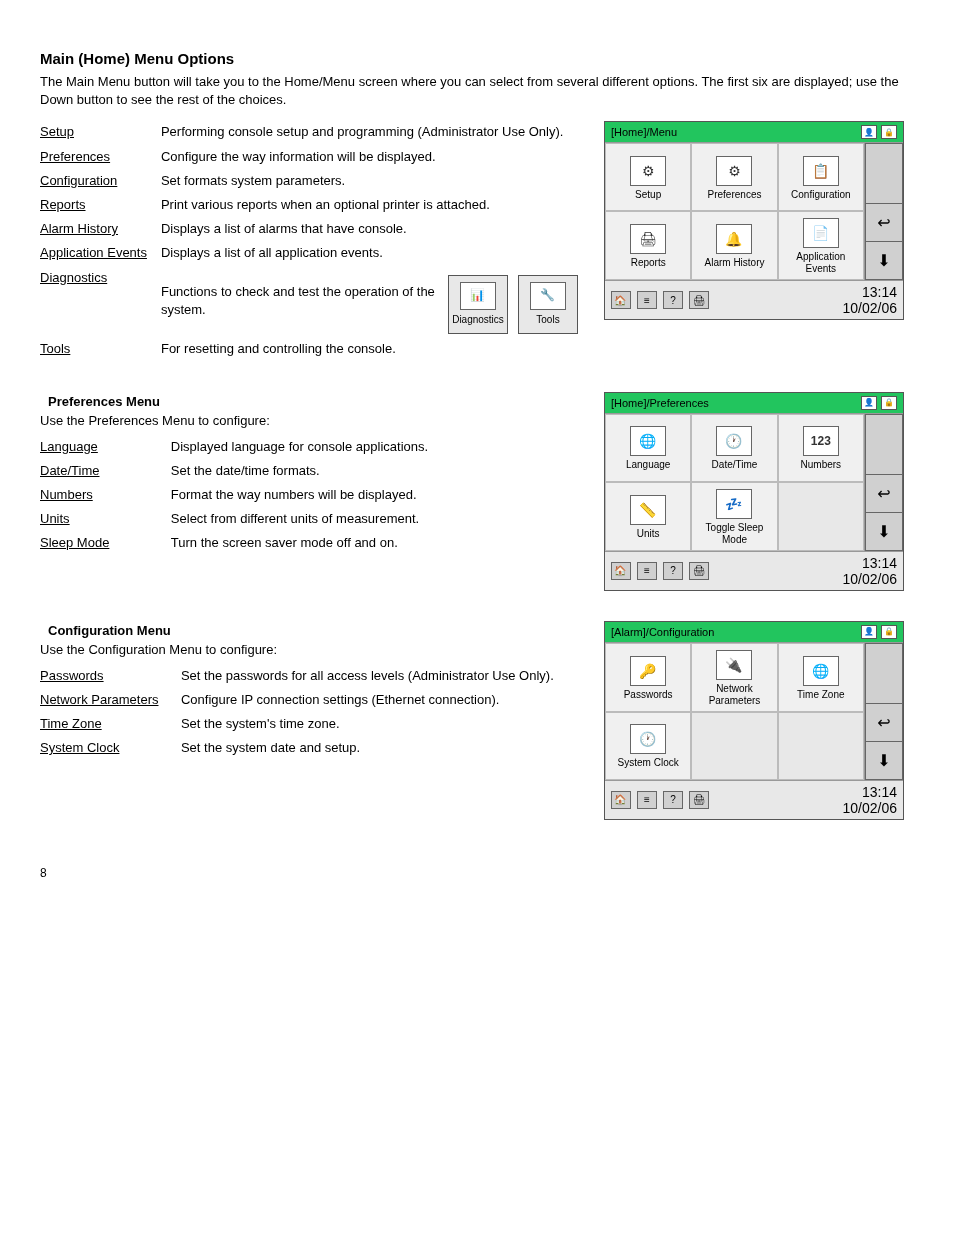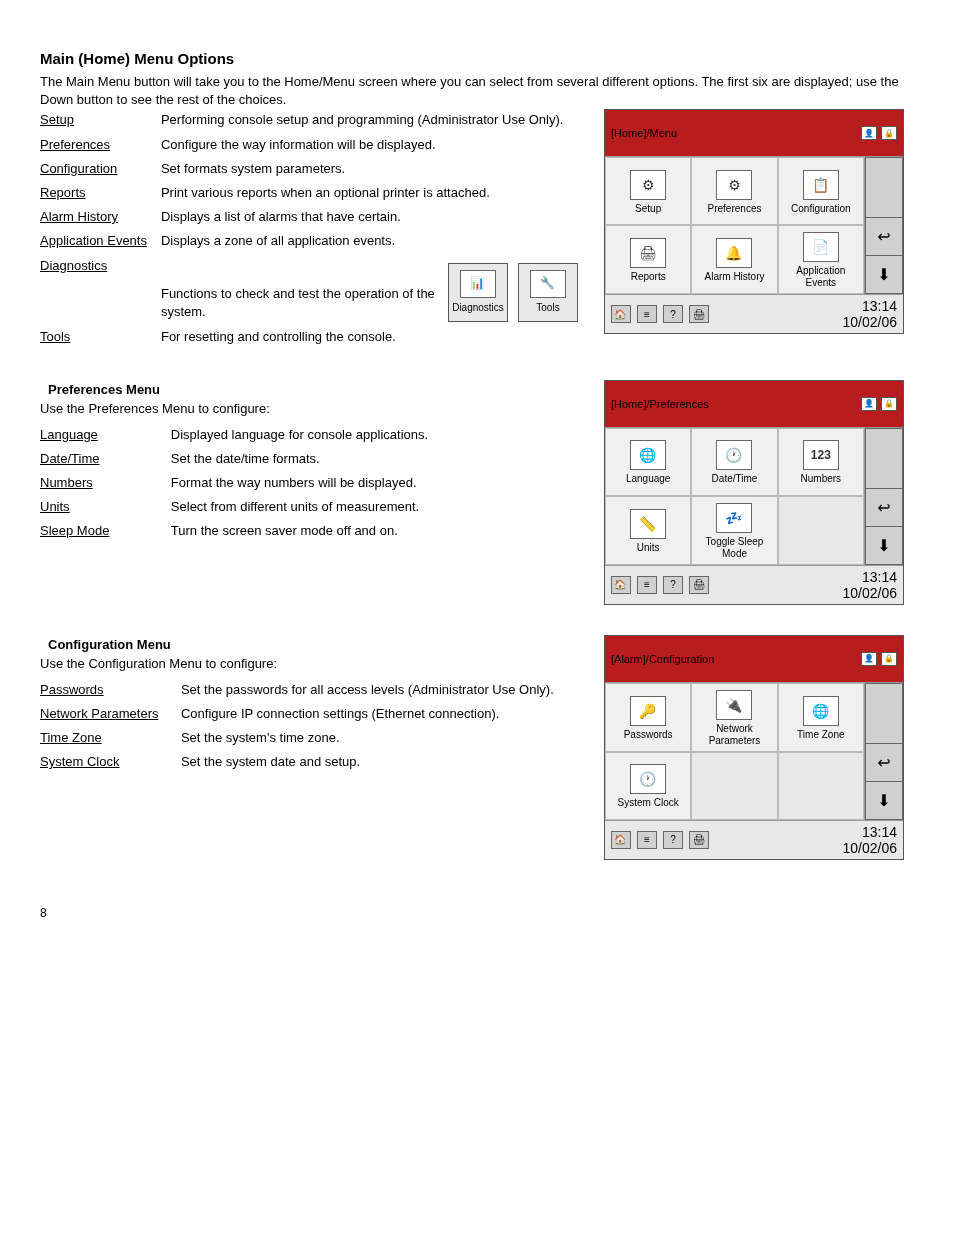--- a/index.html
+++ b/index.html
@@ -13,21 +13,21 @@
       padding: 30px 40px 40px 40px;
     }
 
     h1.main-title {
       font-size: 15px;
       font-weight: bold;
       margin-bottom: 6px;
       margin-top: 20px;
     }
     .intro-text {
-      margin-bottom: 0;
+      margin-bottom: 12px;
       font-size: 13px;
       line-height: 1.4;
     }
 
     .section {
       display: flex;
       gap: 20px;
       margin-bottom: 30px;
     }
 
@@ -67,25 +67,25 @@
 
     
     .device-screen {
       border: 1.5px solid #555;
       background: #e8e8e8;
       width: 300px;
       font-size: 11px;
     }
 
     .screen-header {
-      background: #b91c1c;
+      background: #22c55e;
       display: flex;
       justify-content: space-between;
       align-items: center;
-      padding: 16px 6px;
+      padding: 3px 6px;
       border-bottom: 1px solid #999;
       font-size: 11px;
     }
 
     .screen-header-right {
       display: flex;
       align-items: center;
       gap: 4px;
     }
 
@@ -259,30 +259,30 @@
       <tr>
         <td>Configuration</td>
         <td>Set formats system parameters.</td>
       </tr>
       <tr>
         <td>Reports</td>
         <td>Print various reports when an optional printer is attached.</td>
       </tr>
       <tr>
         <td>Alarm History</td>
-        <td>Displays a list of alarms that have certain.</td>
+        <td>Displays a list of alarms that have console.</td>
       </tr>
       <tr>
         <td>Application Events</td>
-        <td>Displays a zone of all application events.</td>
+        <td>Displays a list of all application events.</td>
       </tr>
       <tr>
         <td style="vertical-align:top;">Diagnostics</td>
         <td>
-          <div style="display:flex; gap:10px; align-items:flex-end;">
+          <div style="display:flex; gap:10px; align-items:center;">
             <div>Functions to check and test the operation of the system.</div>
             <div class="inline-screens">
               <div class="inline-screen">
                 <div class="inline-icon">📊</div>
                 <span>Diagnostics</span>
               </div>
               <div class="inline-screen">
                 <div class="inline-icon">🔧</div>
                 <span>Tools</span>
               </div>

